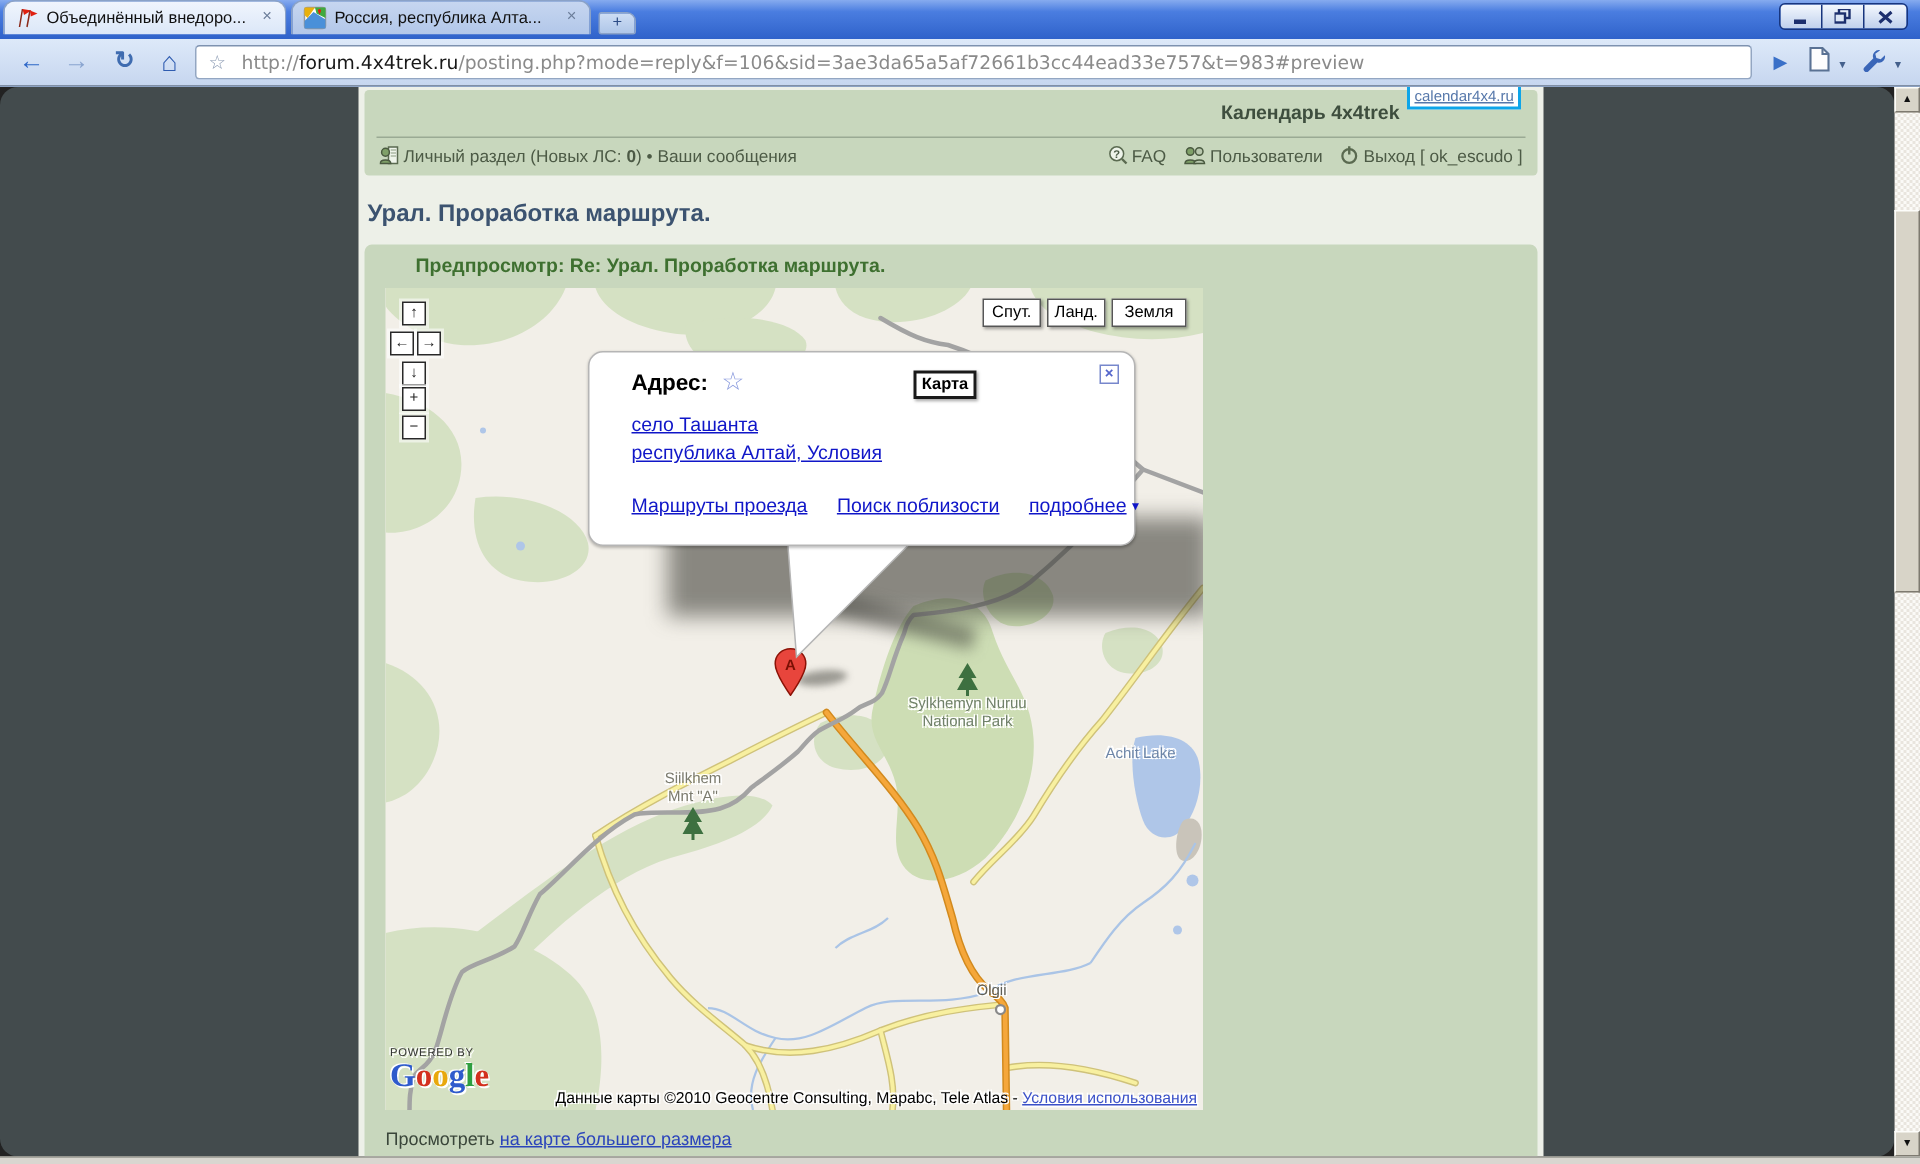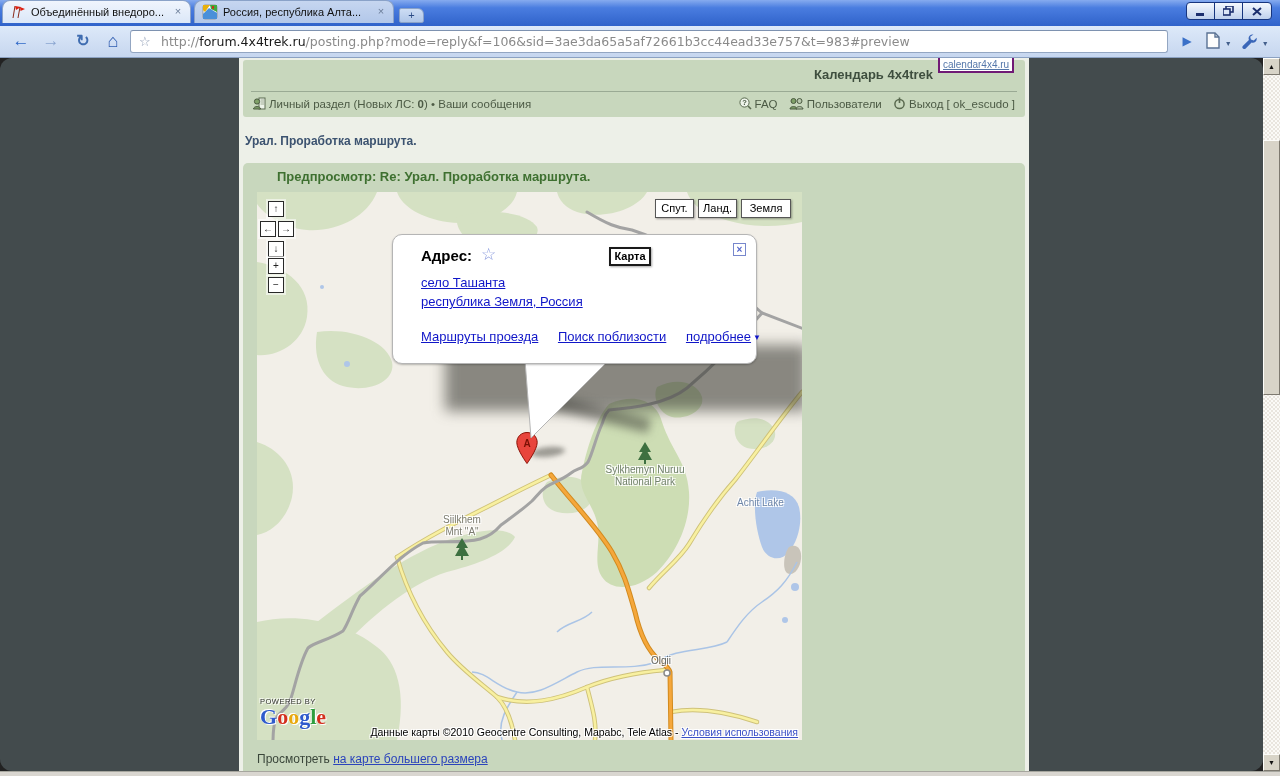--- a/index.html
+++ b/index.html
@@ -36,31 +36,31 @@
   .urlbar .star { position:absolute; left:8px; top:0; line-height:21px; font-size:13px; color:#8a99b2; }
   .urltext { position:absolute; left:30px; right:6px; top:0; line-height:21px;
     font-family:"DejaVu Sans",sans-serif; font-size:12.5px; white-space:nowrap; overflow:hidden; color:#8a8a8a; }
   .urltext .host { color:#181818; }
 
   
   .viewport { position:absolute; left:0; top:58px; width:1263px; height:713px; background:#434b4d; overflow:hidden;border-radius:12px; }
   .column { position:absolute; left:239px; top:0; width:790px; height:713px; background:#edf0e8; }
 
   .hpanel { position:absolute; left:4px; top:2px; width:782px; height:57px; background:#c8d7bd; border-radius:3px; }
-  .promo { position:absolute; left:695px; top:-4px; height:17px; background:#fff; border:2px solid #701a75;
+  .promo { position:absolute; left:695px; top:-4px; height:17px; background:#fff; border:2px solid #0ea5e9;
     font-size:10px; line-height:13px; padding:0 3px; color:#5577aa; text-decoration:underline; white-space:nowrap; }
   .cal-label { position:absolute; right:92px; top:7px; font-size:13px; font-weight:bold; color:#3e4e3e; }
   .hsep { position:absolute; left:8px; right:8px; top:31px; border-top:1px solid #9aaa94; }
   .hrow { position:absolute; left:10px; right:10px; top:37px; height:18px; font-size:11.5px; color:#4c5a45; }
   .hrow .lft { position:absolute; left:0; top:0; white-space:nowrap; }
   .hrow .rgt { position:absolute; right:0; top:0; white-space:nowrap; }
   .hico { display:inline-block; vertical-align:-2px; margin:0 3px 0 8px; }
   .hico:first-child { margin-left:0; }
 
-  .ptitle { position:absolute; left:6px; top:76px; font-size:12px; font-weight:bold; color:#3c5370;text-align:right; }
+  .ptitle { position:absolute; left:6px; top:76px; font-size:16px; font-weight:bold; color:#3c5370;text-align:right; }
 
   .ppanel { position:absolute; left:4px; top:105px; width:782px; bottom:0; background:#c8d7bd; border-radius:5px 5px 0 0; }
   .ptitle2 { position:absolute; left:10px; top:6px; font-size:13px; font-weight:bold; color:#3e7030;margin-left:24px; }
   .viewline { position:absolute; left:14px; top:589px; font-size:12px; color:#3a463a; }
   .viewline a, .blue { color:#2b44bb; text-decoration:underline; }
 
   
   .map { position:absolute; left:14px; top:29px; width:545px; height:548px; background:#f2efe8; overflow:hidden; }
   .map svg.base { position:absolute; left:0; top:0; }
   .mlabel { position:absolute; font-size:10px; line-height:12px; text-align:center; white-space:nowrap;
@@ -324,21 +324,21 @@
           <svg class="bubble-tail" width="545" height="548" viewBox="0 0 545 548" style="pointer-events:none">
             <polygon points="268,168 352,168 274,246" fill="#ffffff" stroke="#b5b5b5" stroke-width="1"></polygon>
           </svg>
 
           <div class="bubble">
             <div class="close">×</div>
             <div class="btitle">Адрес:</div>
             <div class="bstar">☆</div>
             <div class="addr">
               <a>село Ташанта</a>
-              <a>республика Земля, Россия</a>
+              <a>республика Алтай, Условия</a>
             </div>
             <div class="blinks">
               <a>Маршруты проезда</a>
               <a>Поиск поблизости</a>
               <a style="margin-right:2px;">подробнее</a><span class="caret">▼</span>
             </div>
           </div>
 
           <div class="navbtn" style="left:11px;top:9px;">↑</div>
           <div class="navbtn" style="left:3px;top:29px;">←</div>

